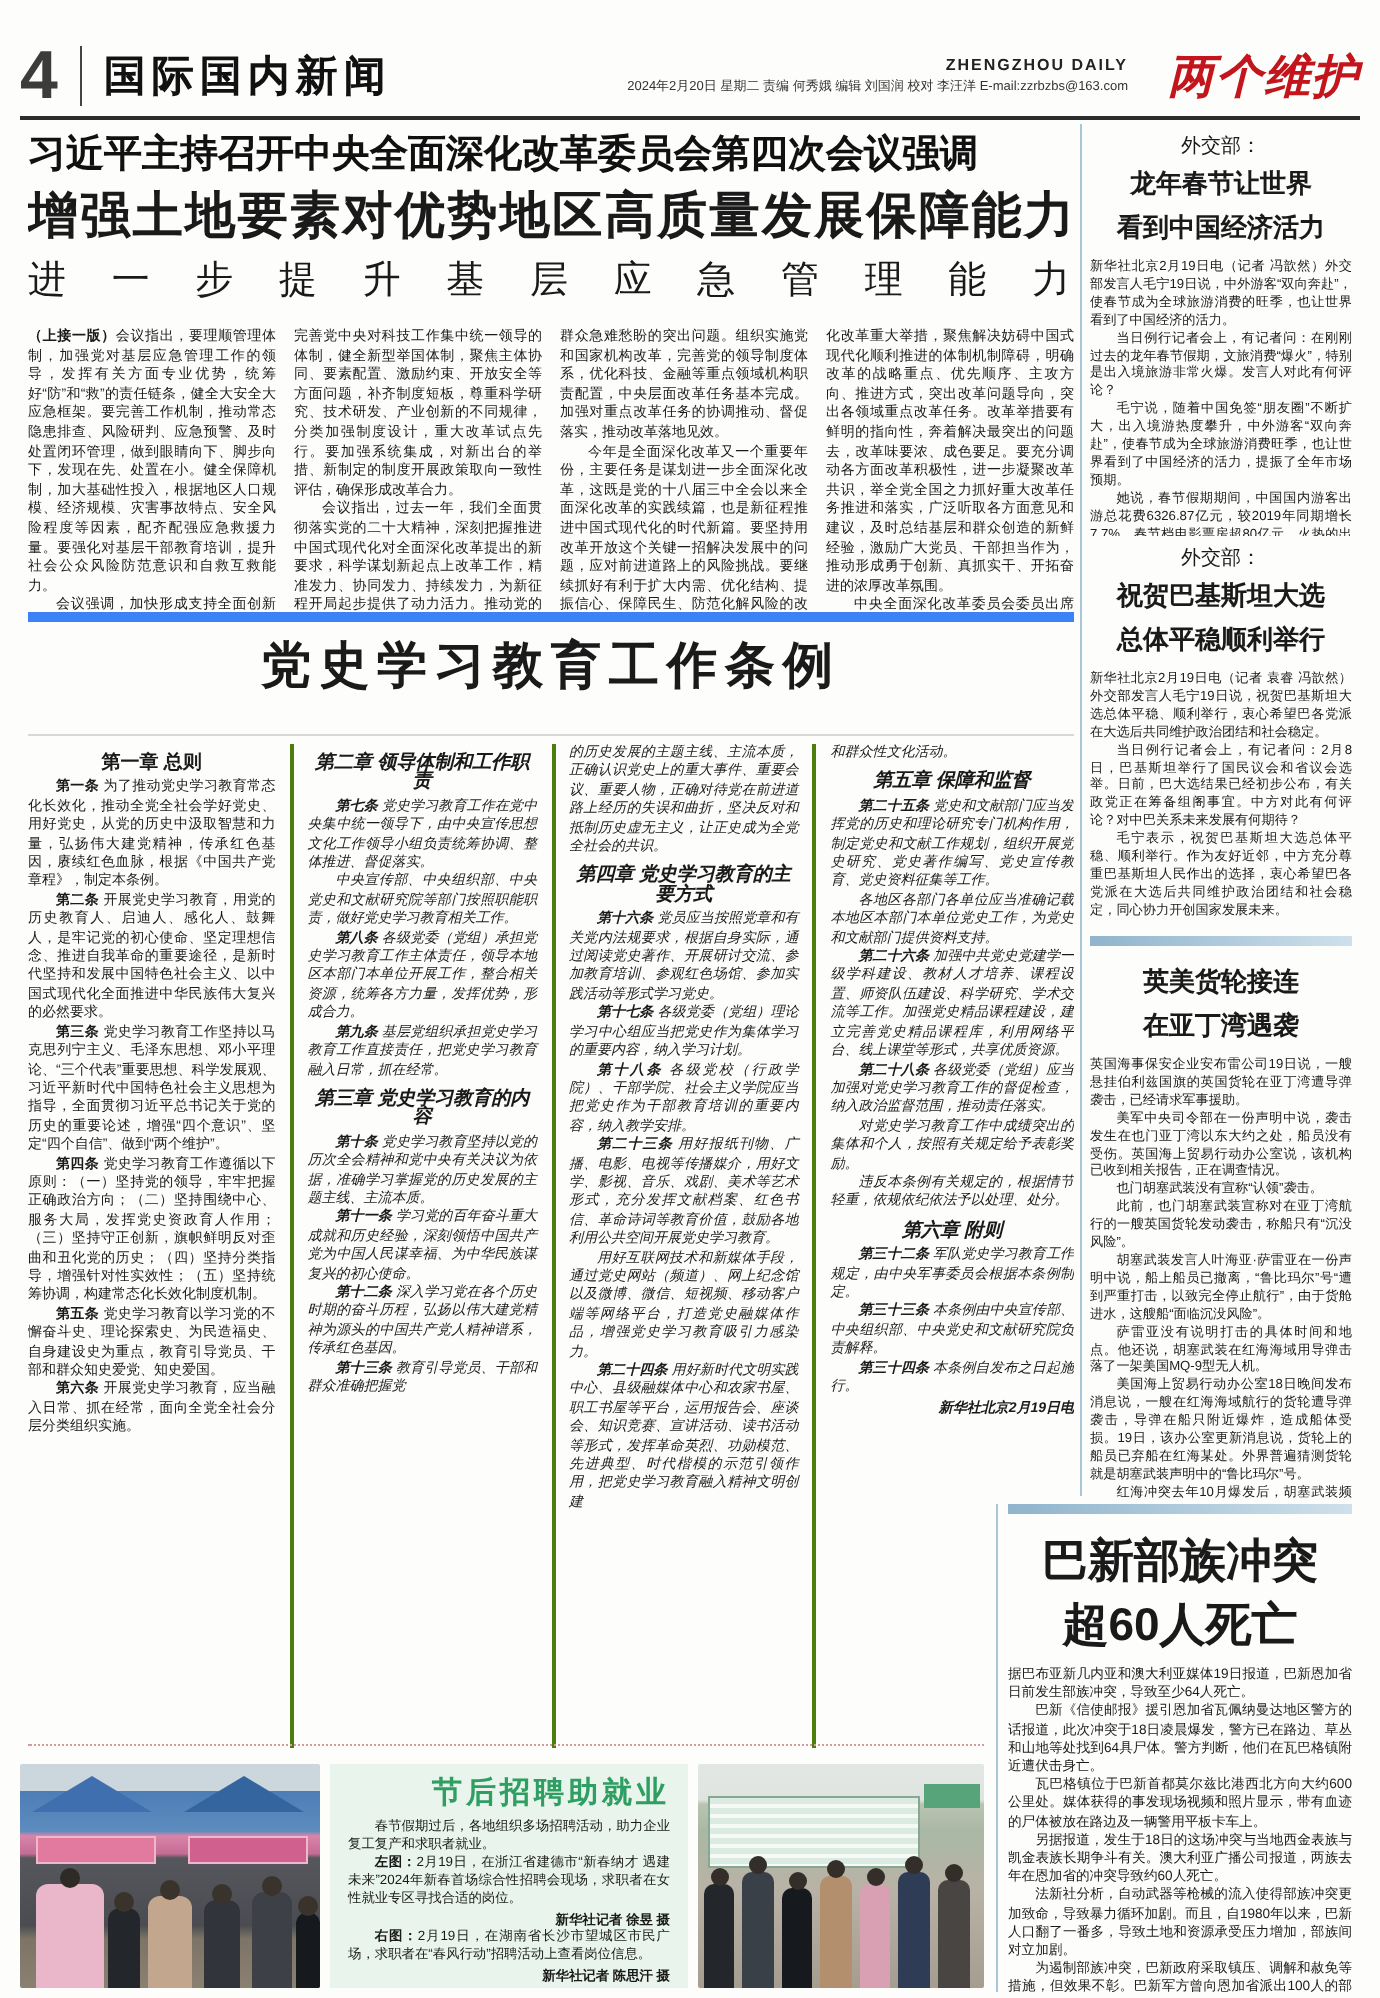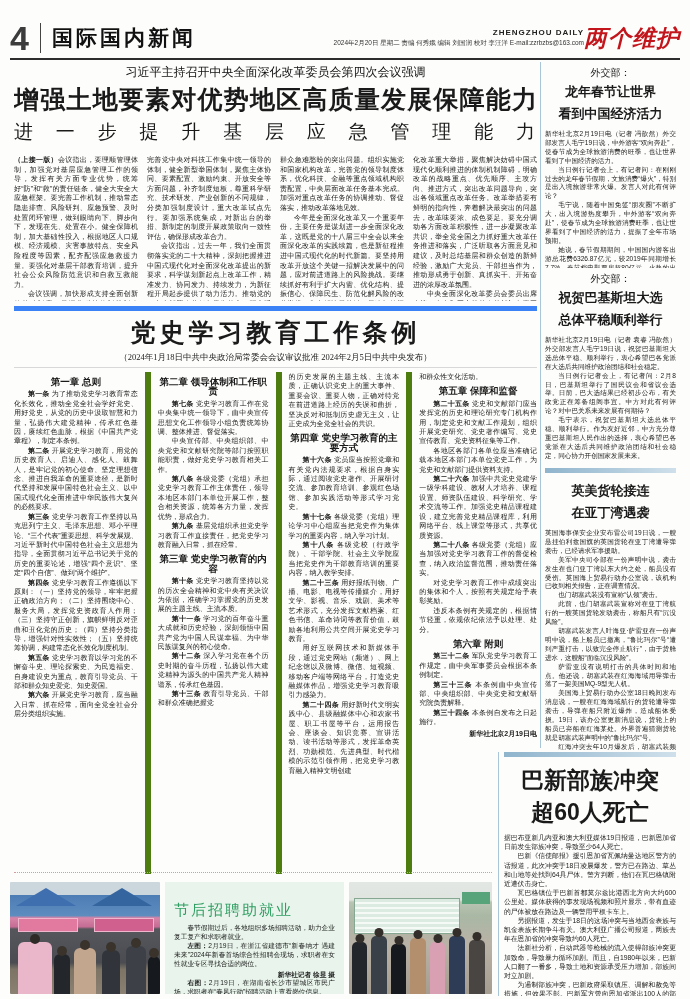--- a/index.html
+++ b/index.html
@@ -4,41 +4,41 @@
 <style>
   html,body{margin:0;padding:0;background:#888;}
   .page{position:relative;width:690px;height:999px;background:#fdfdfb;margin:0 auto;overflow:hidden;
         font-family:"Liberation Sans","DejaVu Sans",sans-serif;color:#1a1a1a;}
   
   .hdr{position:absolute;left:10px;top:20px;width:670px;height:36px;display:flex;justify-content:space-between;align-items:center;}
   .hdr-left{display:flex;align-items:center;}
   .pagenum{font-size:34px;font-weight:bold;color:#3c3c3c;line-height:34px;}
   .hdr-bar{width:1px;height:30px;background:#444;margin:0 11px;}
   .section-name{font-size:21px;font-weight:600;letter-spacing:3px;color:#111;}
-  .hdr-right{display:flex;align-items:center;gap:0;}
+  .hdr-right{display:flex;align-items:center;gap:20px;}
   .hdr-meta{text-align:right;}
   .mast-en{font-size:8px;font-weight:bold;letter-spacing:1px;color:#222;}
   .dateline{font-size:6.5px;color:#333;margin-top:2px;white-space:nowrap;}
   .mast-cn{font-size:23px;font-weight:bold;font-style:italic;color:#c3151c;font-family:"Liberation Serif","DejaVu Serif",serif;letter-spacing:1px;}
   .hrule{position:absolute;left:10px;top:58px;width:670px;height:2px;background:#2d2d2d;}
   
   .topstory{position:absolute;left:14px;top:64px;width:523px;height:242px;overflow:hidden;}
-  .kicker{font-size:12px;font-weight:normal;text-align:center;color:#111;}
+  .kicker{font-size:19px;font-weight:bold;color:#111;}
   .hl1{font-size:25px;font-weight:bold;text-align:justify;text-align-last:justify;line-height:31px;margin-top:3px;}
   .hl2{font-size:19px;font-weight:normal;text-align:justify;text-align-last:justify;line-height:33px;letter-spacing:2px;}
   .cols{display:flex;gap:9px;margin-top:7px;height:146px;overflow:hidden;}
   .col{flex:1;font-size:7px;line-height:9.6px;text-align:justify;overflow:hidden;}
   
   .reg{position:absolute;left:14px;top:306px;width:523px;height:568px;overflow:hidden;}
   .reg-head{border-top:5px solid #3b82f6;height:56px;}
   .reg-title{font-size:25px;font-weight:bold;text-align:center;letter-spacing:4px;padding-top:5px;}
   .reg-sub{font-size:8.5px;text-align:center;margin-top:3px;font-family:"Liberation Serif","DejaVu Serif",serif;color:#222;}
   .reg-cols{display:flex;height:510px;overflow:hidden;border-top:1px solid #d8d8d8;padding-top:4px;}
   .reg-col{width:25%;box-sizing:border-box;padding:0 7px;font-size:7px;line-height:9.4px;text-align:justify;overflow:hidden;}
-  .reg-col + .reg-col{border-left:6px solid #4d7c0f;}
+  .reg-col + .reg-col{border-left:2px solid #4d7c0f;font-style:italic;}
   .reg-col:first-child{padding-left:0;}
   .reg-col:last-child{padding-right:0;}
   
   .para{margin:0;text-indent:2em;}
   .para.cont{text-indent:0;}
   .chap{font-size:9.5px;font-weight:bold;text-align:center;margin:5px 0 3px;}
   .sig{text-align:right;font-weight:bold;margin:2px 0 0;}
   
   .vdiv{position:absolute;width:1px;background:#a9c6d9;}
   .v1{left:540px;top:62px;height:686px;}
@@ -51,21 +51,21 @@
   .art-label{font-size:10px;text-align:center;margin:2px 0 1px;}
   .art-hl{font-size:13px;font-weight:bold;text-align:center;line-height:22px;white-space:pre-line;margin-bottom:5px;}
   .a4 .art-hl{font-size:23px;line-height:32px;}
   .art-body{font-size:6.6px;line-height:8.9px;text-align:justify;}
   .a4 .art-body{font-size:6.8px;line-height:9.2px;}
   .bluebar{height:5px;background:linear-gradient(90deg,#8fb4cc,#cfe0eb);margin-bottom:7px;}
   
   .dotline{position:absolute;left:14px;top:872px;width:478px;border-top:1px dotted #d49c9c;}
   .jobs{position:absolute;left:10px;top:882px;width:482px;height:112px;display:flex;gap:5px;}
   .jobs-text{flex:1;background:#e9f5ec;padding:4px 9px;box-sizing:border-box;overflow:hidden;}
-  .jobs-title{font-size:15px;font-weight:normal;color:#2f9e62;text-align:left;letter-spacing:2px;margin:15px 0 4px;}
+  .jobs-title{font-size:15px;font-weight:bold;color:#2f9e62;text-align:right;letter-spacing:2px;margin:1px 0 4px;}
   .jobs-body{font-size:6.7px;line-height:8.9px;text-align:justify;}
   
   .photo{position:relative;height:112px;overflow:hidden;border-radius:1px;}
   .photo1{width:150px;background:linear-gradient(180deg,#ccd6dd 0%,#ccd6dd 12%,#4d7db5 12%,#5d8cbf 30%,#d884a8 32%,#c56d95 40%,#55575c 42%,#4a4c51 72%,#7d7466 78%,#8a8173 100%);}
   .tent{position:absolute;width:0;height:0;border-left:30px solid transparent;border-right:30px solid transparent;border-bottom:18px solid #3f6fae;top:6px;}
   .tent.ta{left:6px;}
   .tent.tb{left:82px;border-bottom-color:#35659f;}
   .ban{position:absolute;top:36px;height:12px;background:#e2799f;border:1px solid #f0b6cc;}
   .ban.b1{left:8px;width:58px;}
   .ban.b2{left:84px;width:58px;background:#d0608d;}
@@ -132,21 +132,20 @@
       <div class="col">
           <p class="para cont">化改革重大举措，聚焦解决妨碍中国式现代化顺利推进的体制机制障碍，明确改革的战略重点、优先顺序、主攻方向、推进方式，突出改革问题导向，突出各领域重点改革任务。改革举措要有鲜明的指向性，奔着解决最突出的问题去，改革味要浓、成色要足。要充分调动各方面改革积极性，进一步凝聚改革共识，举全党全国之力抓好重大改革任务推进和落实，广泛听取各方面意见和建议，及时总结基层和群众创造的新鲜经验，激励广大党员、干部担当作为，推动形成勇于创新、真抓实干、开拓奋进的浓厚改革氛围。</p>
           <p class="para">中央全面深化改革委员会委员出席会议，中央和国家机关有关部门负责同志列席会议。</p>
         </div>
     </div>
   </section>
 
   <section class="reg">
     <div class="reg-head">
       <div class="reg-title">党史学习教育工作条例</div>
-      <div class="reg-sub">（2024年1月18日中共中央政治局常委会会议审议批准  2024年2月5日中共中央发布）</div>
     </div>
     <div class="reg-cols">
       <div class="reg-col">
           <h4 class="chap">第一章 总则</h4>
           <p class="para"><b>第一条</b> 为了推动党史学习教育常态化长效化，推动全党全社会学好党史、用好党史，从党的历史中汲取智慧和力量，弘扬伟大建党精神，传承红色基因，赓续红色血脉，根据《中国共产党章程》，制定本条例。</p>
           <p class="para"><b>第二条</b> 开展党史学习教育，用党的历史教育人、启迪人、感化人、鼓舞人，是牢记党的初心使命、坚定理想信念、推进自我革命的重要途径，是新时代坚持和发展中国特色社会主义、以中国式现代化全面推进中华民族伟大复兴的必然要求。</p>
           <p class="para"><b>第三条</b> 党史学习教育工作坚持以马克思列宁主义、毛泽东思想、邓小平理论、“三个代表”重要思想、科学发展观、习近平新时代中国特色社会主义思想为指导，全面贯彻习近平总书记关于党的历史的重要论述，增强“四个意识”、坚定“四个自信”、做到“两个维护”。</p>
           <p class="para"><b>第四条</b> 党史学习教育工作遵循以下原则：（一）坚持党的领导，牢牢把握正确政治方向；（二）坚持围绕中心、服务大局，发挥党史资政育人作用；（三）坚持守正创新，旗帜鲜明反对歪曲和丑化党的历史；（四）坚持分类指导，增强针对性实效性；（五）坚持统筹协调，构建常态化长效化制度机制。</p>
           <p class="para"><b>第五条</b> 党史学习教育以学习党的不懈奋斗史、理论探索史、为民造福史、自身建设史为重点，教育引导党员、干部和群众知史爱党、知史爱国。</p>
           <p class="para"><b>第六条</b> 开展党史学习教育，应当融入日常、抓在经常，面向全党全社会分层分类组织实施。</p>

